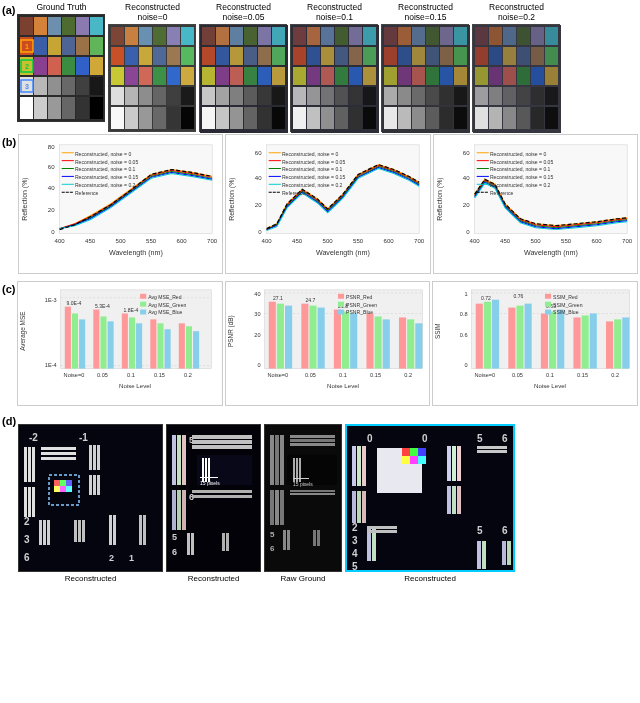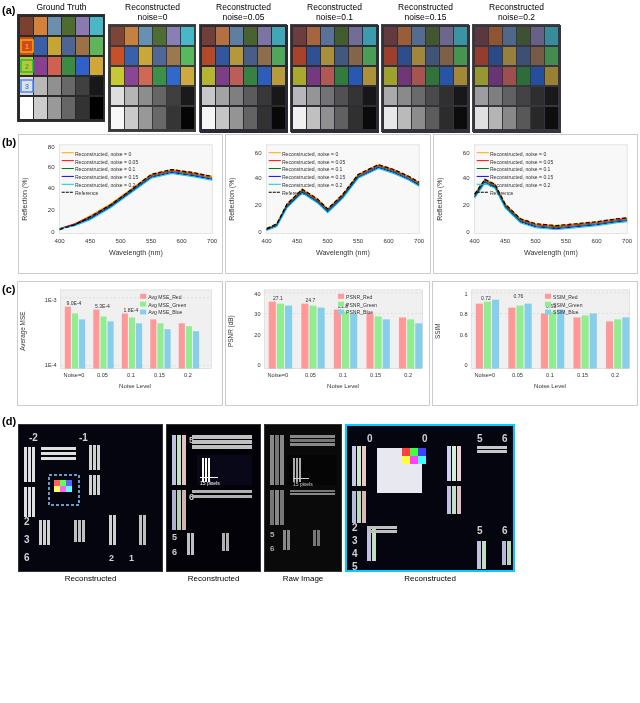--- a/index.html
+++ b/index.html
@@ -833,21 +833,21 @@
           <rect x="28" y="53" width="16" height="1" fill="#cccccc"></rect>
           <text x="28" y="61" font-size="5" fill="#cccccc">15 pixels</text>
           <text x="5" y="112" font-size="8" fill="#aaaaaa" font-weight="bold">5</text>
           <text x="5" y="126" font-size="8" fill="#aaaaaa" font-weight="bold">6</text>
           <rect x="18" y="105" width="3" height="20" fill="#888"></rect>
           <rect x="22" y="105" width="3" height="20" fill="#888"></rect>
           <rect x="48" y="105" width="3" height="16" fill="#777"></rect>
           <rect x="52" y="105" width="3" height="16" fill="#777"></rect>
         </svg>
       </div>
-      <div class="micro-title">Raw Image</div>
+      <div class="micro-title">Raw Ground</div>
     </div>
 
     <div class="micro-panel">
       <div class="micro-image highlighted" style="width:170px;height:148px;">
         <svg width="170" height="148" viewBox="0 0 170 148">
           <rect width="170" height="148" fill="#050510"></rect>
 
           <text x="20" y="16" font-size="10" fill="#d0d0d0" font-weight="bold">0</text>
           <text x="75" y="16" font-size="10" fill="#d0d0d0" font-weight="bold">0</text>
 

